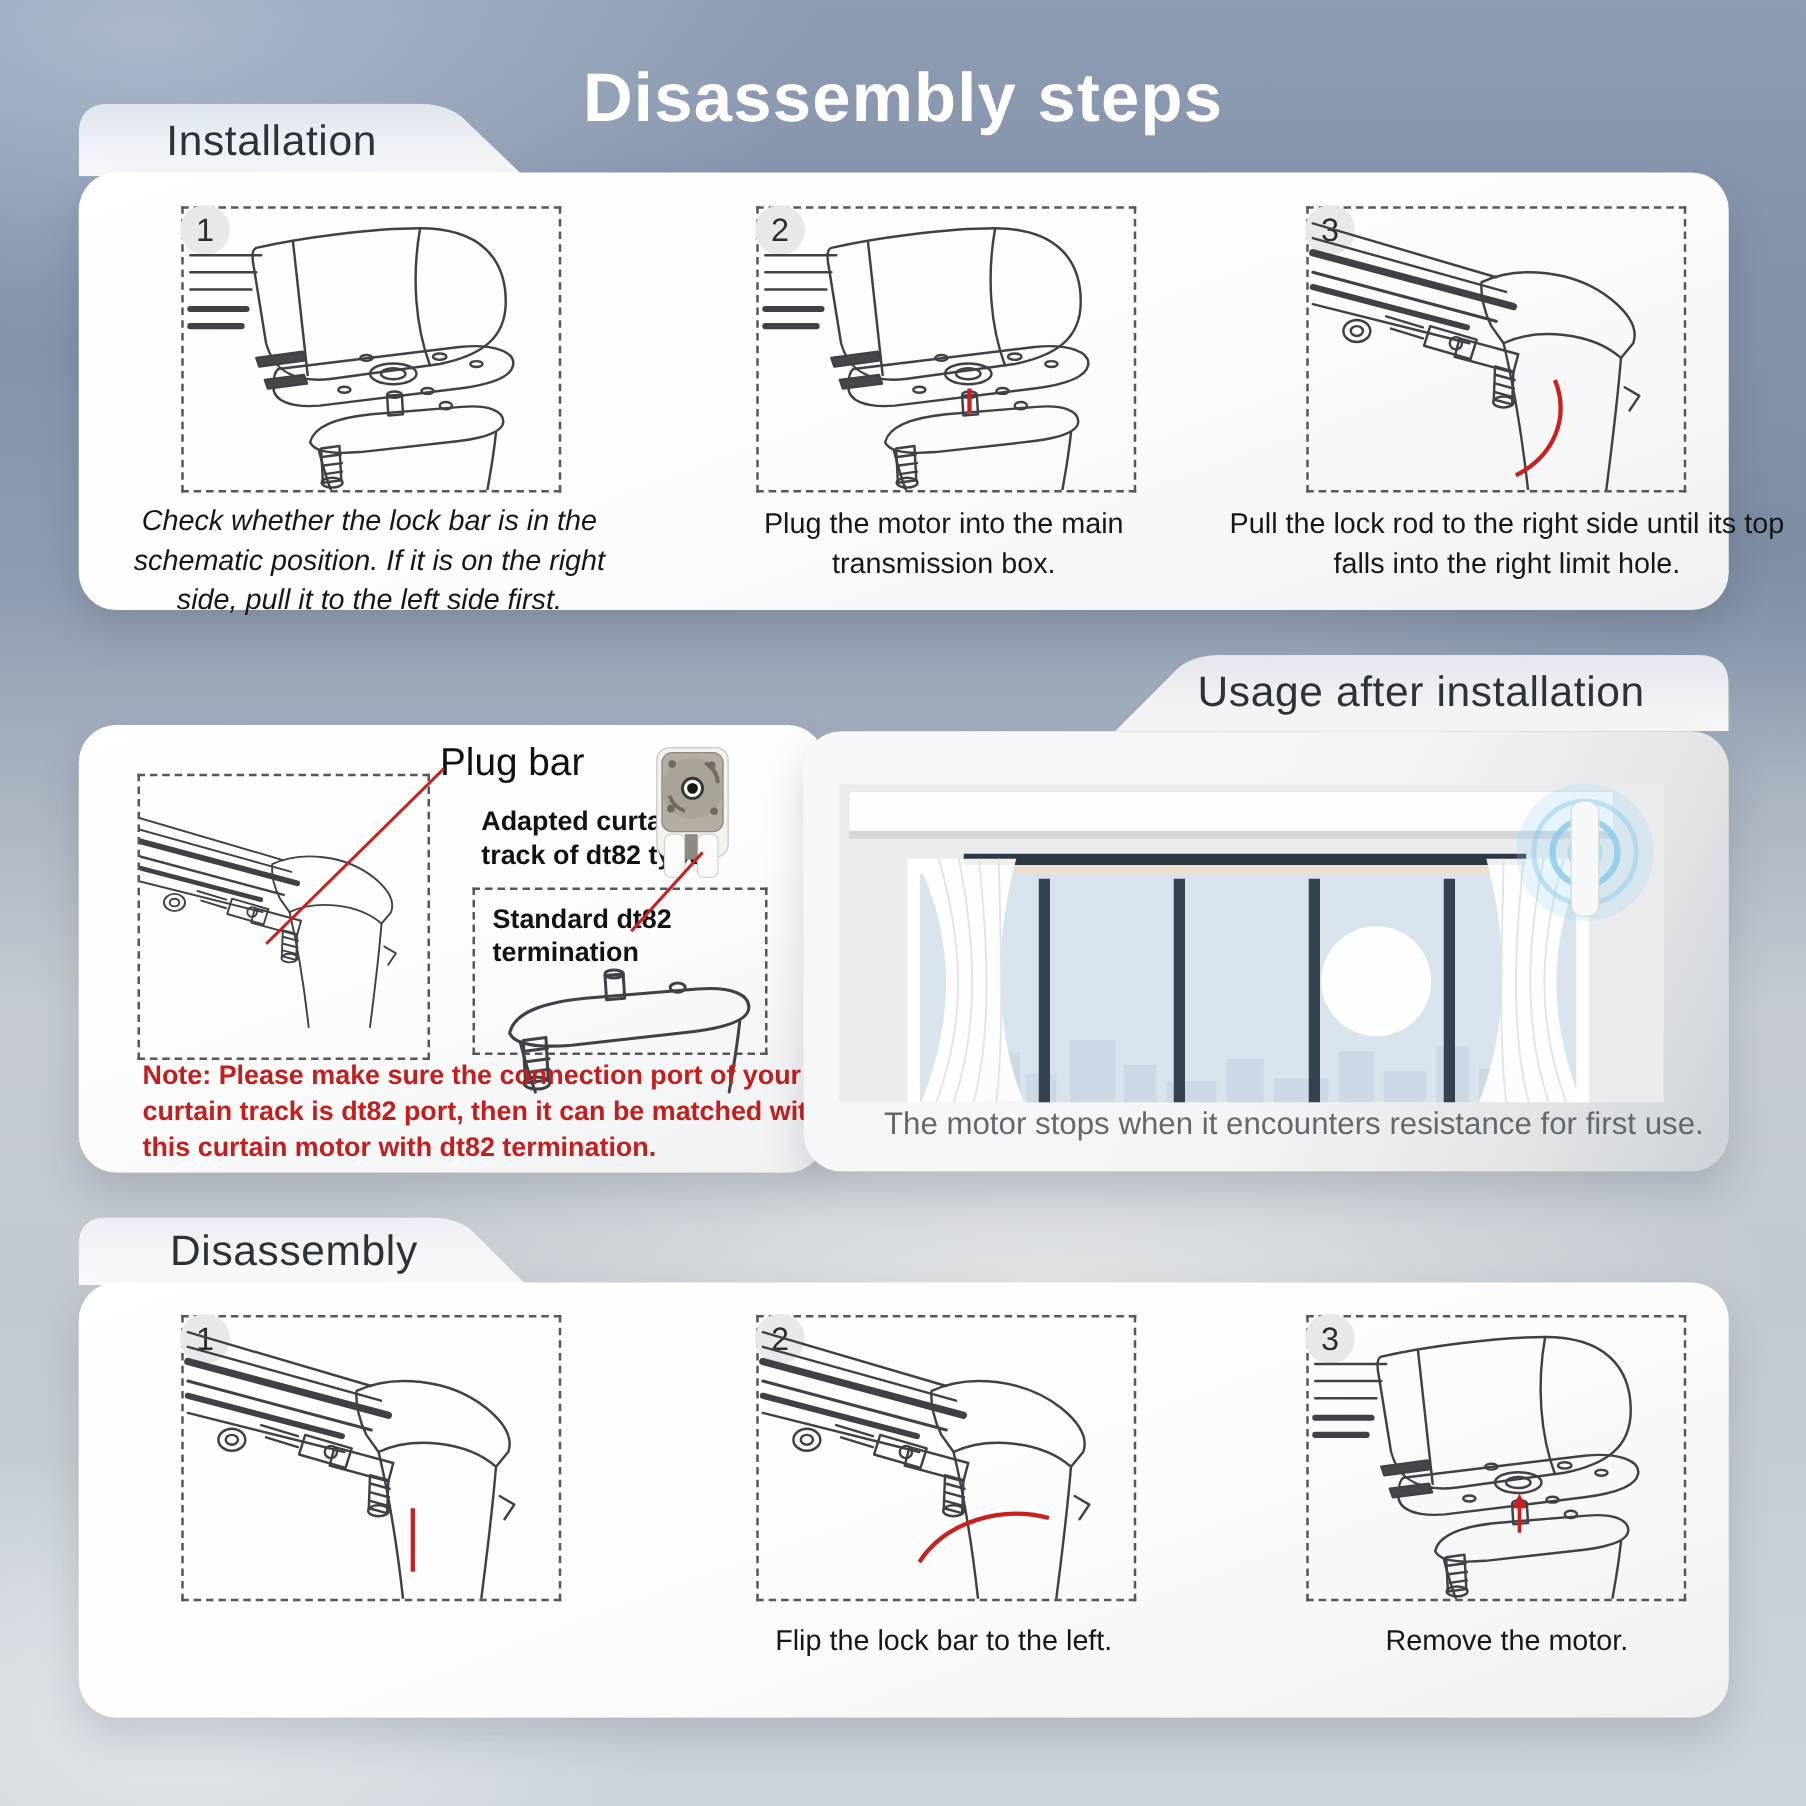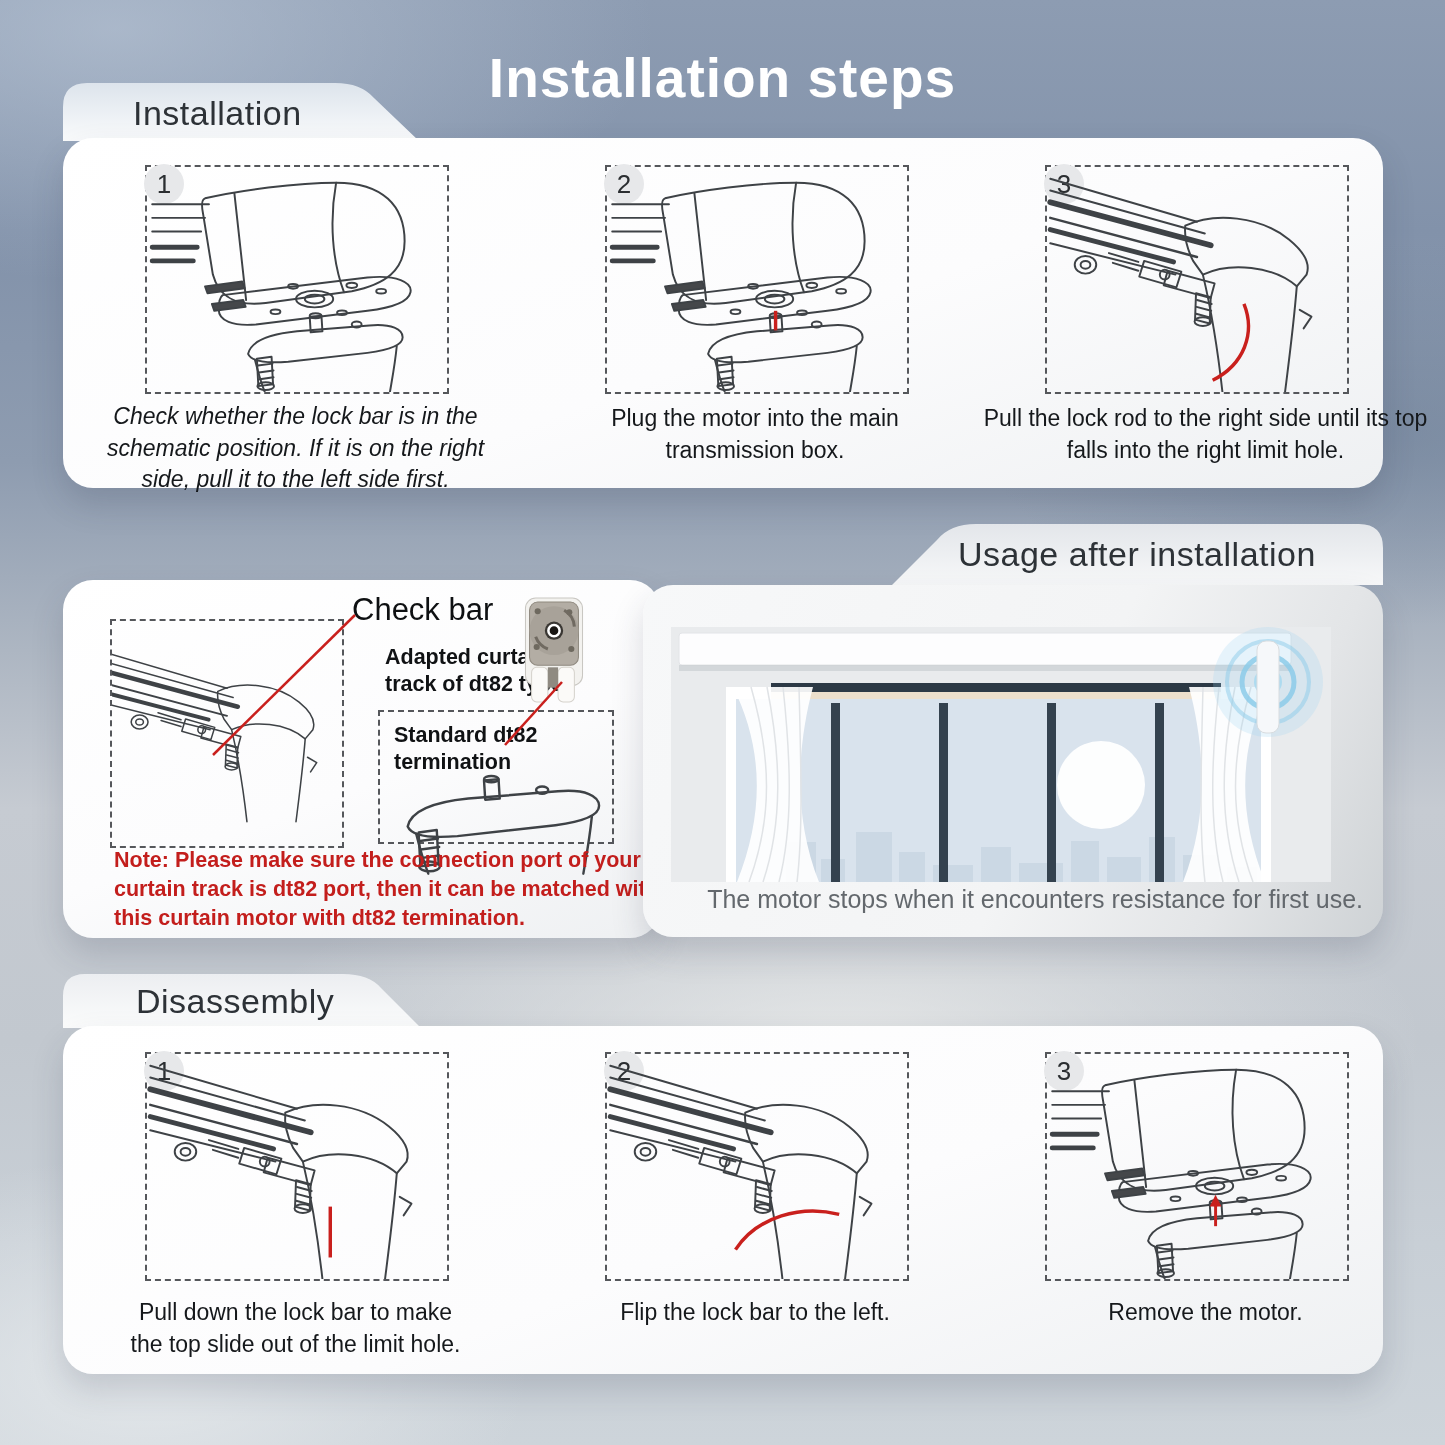--- a/index.html
+++ b/index.html
@@ -91,21 +91,21 @@
         <path d="M8,46 C11,33 28,26 58,23 L132,17 C155,15 166,21 166,29 C166,37 153,42 130,45 L49,54 C25,56 11,53 8,46 Z"></path>
         <path d="M15,52 C19,68 22,77 25,85"></path>
         <path d="M160,38 C158,58 155,73 153,85"></path>
         <path d="M17,51 l15,-2 l1.5,28 l-15,2 Z"></path>
         <path d="M18,58 l15,-2 M19,65 l15,-2 M20,72 l14,-2"></path>
         <ellipse cx="26" cy="79" rx="8.5" ry="4"></ellipse>
       </g>
     </defs>
   </svg>
 
-  <h1 class="title">Installation steps</h1>
+  <h1 class="title">Disassembly steps</h1>
 
   <svg class="tabshape" style="left:63px;top:83px;" width="420" height="58" viewBox="0 0 420 58">
     <defs>
         <linearGradient id="tg1" x1="0" y1="0" x2="0" y2="1">
       <stop offset="0" stop-color="#dde4ec"></stop>
           <stop offset="1" stop-color="#fafbfc"></stop>
         </linearGradient>
       </defs>
     <path d="M0,58 V24 Q0,0 24,0 H272 Q298,0 311,15 L356,58 Z" fill="url(#tg1)"></path>
   </svg>
@@ -131,21 +131,21 @@
         <use href="#illB"></use>
           <path d="M198,140 C210,170 198,202 166,218" stroke="#c9201d" stroke-width="3.5" fill="none"></path>
         </svg>
     </div>
     <p class="cap" style="left:20px;top:263px;width:425px;font-style:italic;">Check whether the lock bar is in the schematic position. If it is on the right side, pull it to the left side first.</p>
     <p class="cap" style="left:532px;top:265px;width:320px;">Plug the motor into the main transmission box.</p>
     <p class="cap" style="left:920px;top:265px;width:445px;">Pull the lock rod to the right side until its top falls into the right limit hole.</p>
   </section>
 
   <section class="panel" style="left:63px;top:580px;width:597px;height:358px;">
-    <p class="lockbar-title" style="left:289px;top:12px;">Check bar</p>
+    <p class="lockbar-title" style="left:289px;top:12px;">Plug bar</p>
     <div class="stepbox" style="left:47px;top:39px;width:230px;height:225px;">
       <svg class="ill" viewBox="0 0 300 230">
           <use href="#illB"></use>
         </svg>
     </div>
     <p class="blabel" style="left:322px;top:64px;width:190px;">Adapted curtain track of dt82 type</p>
     <svg style="position:absolute;left:460px;top:16px;" width="62" height="108" viewBox="0 0 60 106">
       <rect x="2" y="2" width="56" height="86" rx="10" fill="#f3f2ef" stroke="#c9c7c2"></rect>
       <rect x="6" y="6" width="48" height="62" rx="8" fill="#b3ada4" stroke="#8f897f"></rect>
       <circle cx="30" cy="34" r="24" fill="#a8a299"></circle>
@@ -266,18 +266,17 @@
         </svg>
     </div>
     <div class="stepbox" style="left:982px;top:26px;width:300px;height:225px;">
       <span class="badge">3</span>
       <svg class="ill" viewBox="0 0 300 230">
         <use href="#illA"></use>
         <path d="M169,176 L169,152" stroke="#c9201d" stroke-width="3"></path>
         <path d="M169,144 l-6,12 h12 Z" fill="#c9201d"></path>
         </svg>
     </div>
-    <p class="cap" style="left:60px;top:271px;width:345px;">Pull down the lock bar to make the top slide out of the limit hole.</p>
     <p class="cap" style="left:477px;top:271px;width:430px;">Flip the lock bar to the left.</p>
     <p class="cap" style="left:920px;top:271px;width:445px;">Remove the motor.</p>
   </section>
 
 </div>
 
 </body></html>

